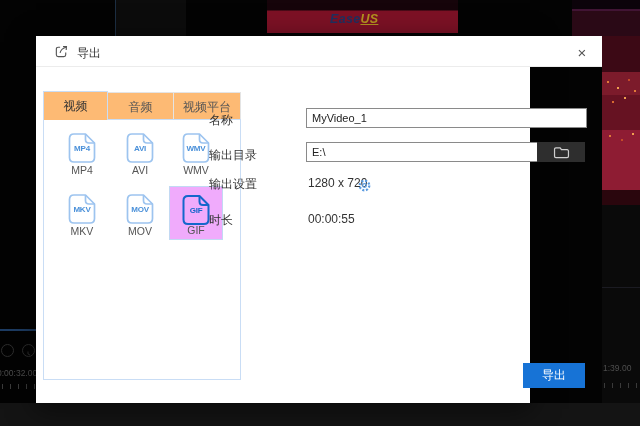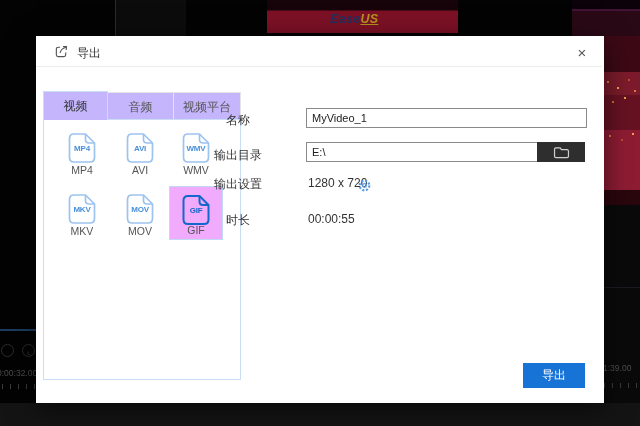--- a/index.html
+++ b/index.html
@@ -34,50 +34,50 @@
   .bg-bottom { left:0; top:403px; width:640px; height:23px; background:#141414; }
   .bg-left-line { left:0; top:329px; width:36px; height:2px; background:#1d3c63; }
   .tl-circle { width:13px; height:13px; border:1.5px solid #2d2d2d; border-radius:50%; }
   .tl-c1 { left:1px; top:344px; } .tl-c2 { left:22px; top:344px; }
   .tl-time { font-size:8.5px; color:#4e4e4e; white-space:nowrap; }
   .tl-time-left { left:-3px; top:368px; } .tl-time-right { left:603px; top:363px; }
   .ticks { height:5px; background:repeating-linear-gradient(90deg,#3a3a3a 0 1px,transparent 1px 8px); }
   .ticks-left { left:2px; top:384px; width:34px; } .ticks-right { left:604px; top:383px; width:34px; }
 
   
-  .dialog { left:36px; top:36px; width:568px; height:367px; background:#fff;
+  .dialog { left:36px; top:36px; width:494px; height:367px; background:#fff;
     box-shadow:0 6px 26px rgba(0,0,0,.55); z-index:5; }
   .dlg-header { left:0; top:0; width:566px; height:31px; border-bottom:1px solid #ececec; background:#fff; }
   .dlg-title-icon { left:18px; top:8px; width:15px; height:15px; }
   .dlg-title { left:41px; top:9px; font-size:12px; color:#333; }
   .dlg-close { right:11px; top:8px; width:18px; height:18px; font-size:15px; line-height:18px;
     text-align:center; color:#555; cursor:pointer; }
 
   
-  .tab { height:29px; line-height:28px; text-align:center; font-size:12px; color:#555; background:#c4b5fd; cursor:pointer; }
+  .tab { height:29px; line-height:28px; text-align:center; font-size:12px; color:#555; background:#fdba74; cursor:pointer; }
   .tab-1 { left:7px; top:55px; width:65px; border:1px solid #c9ddf5; border-bottom:none; color:#333; z-index:3; }
   .tab-2 { left:72px; top:56px; width:65px; border-top:1px solid #e4e4e4; height:27px; }
   .tab-3 { left:137px; top:56px; width:68px; border:1px solid #e4e4e4; border-bottom:none; height:27px; }
   .format-panel { left:7px; top:83px; width:198px; height:261px; border:1px solid #c9ddf5; background:#fff; }
 
   .fmt { width:54px; height:54px; text-align:center; cursor:pointer; }
   .fmt-c1 { left:19px; } .fmt-c2 { left:77px; } .fmt-c3 { left:133px; }
   .fmt-r1 { top:89px; } .fmt-r2 { top:150px; }
   .fmt .icon { position:relative; width:30px; height:32px; margin:7px auto 0; }
   .fmt .icon svg { position:absolute; left:0; top:0; }
   .fmt .icon path { stroke:#9dc4ef; stroke-width:1.7; fill:none; stroke-linejoin:round; }
   .fmt .code { position:absolute; left:0; top:12px; width:100%; text-align:center;
     font-size:8px; font-weight:bold; color:#4a90d9; letter-spacing:-.2px; }
   .fmt .name { position:absolute; left:0; bottom:3px; width:100%; font-size:10.5px; color:#555; }
   .fmt.selected { background:#f0abfc; border:1px solid #c2d9f3; }
   .fmt.selected .icon path { stroke:#1467cc; stroke-width:2; }
   .fmt.selected .code { color:#1467cc; }
 
   
-  .flabel { width:90px; text-align:center; font-size:12px; color:#333; left:157px; }
+  .flabel { width:90px; text-align:left; font-size:12px; color:#333; left:173px; }
   .fvalue { font-size:12px; color:#333; }
   .tinput { border:1px solid #8a8a8a; font-size:11px; color:#222; padding:0 5px;
     font-family:"Liberation Sans","DejaVu Sans",sans-serif; outline:none; }
   .name-input { left:270px; top:72px; width:281px; height:20px; }
   .dir-input { left:270px; top:106px; width:232px; height:20px; }
   .dir-btn { left:501px; top:106px; width:48px; height:20px; background:#2e2e2e; border:none;
     display:flex; align-items:center; justify-content:center; cursor:pointer; }
   .gear { left:321px; top:142px; width:15px; height:15px; cursor:pointer; }
   .export-btn { left:487px; top:327px; width:62px; height:25px; background:#1773d6; color:#fff;
     border:none; font-size:12px; cursor:pointer; font-family:"Liberation Sans","DejaVu Sans",sans-serif; }

